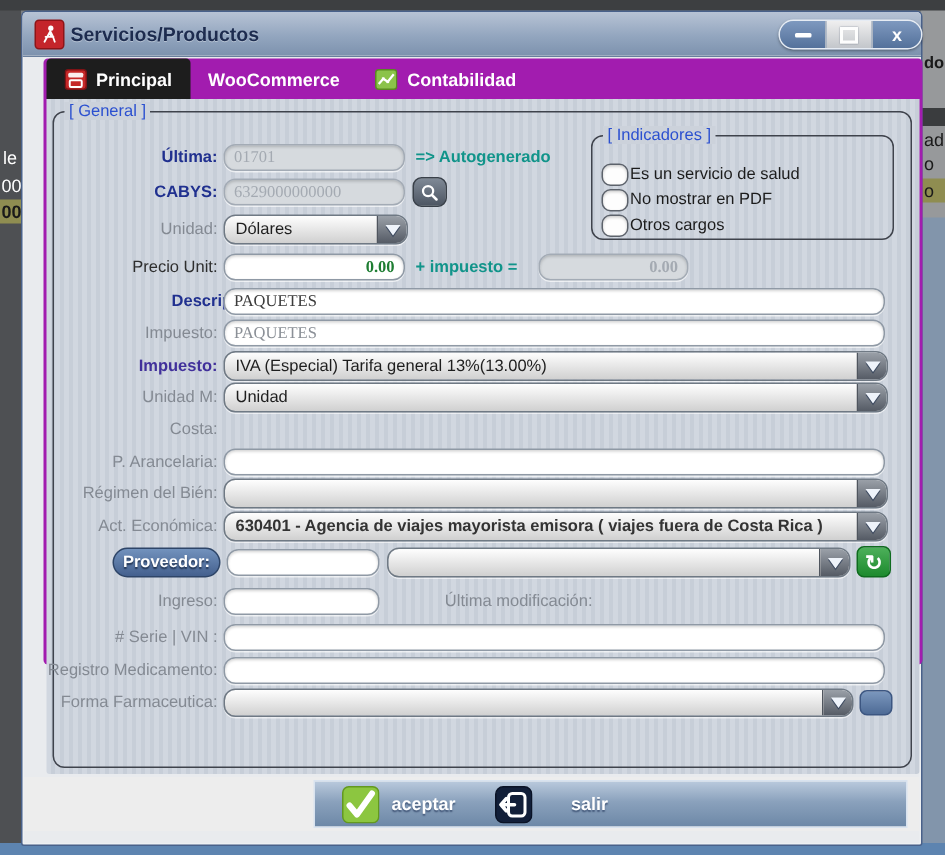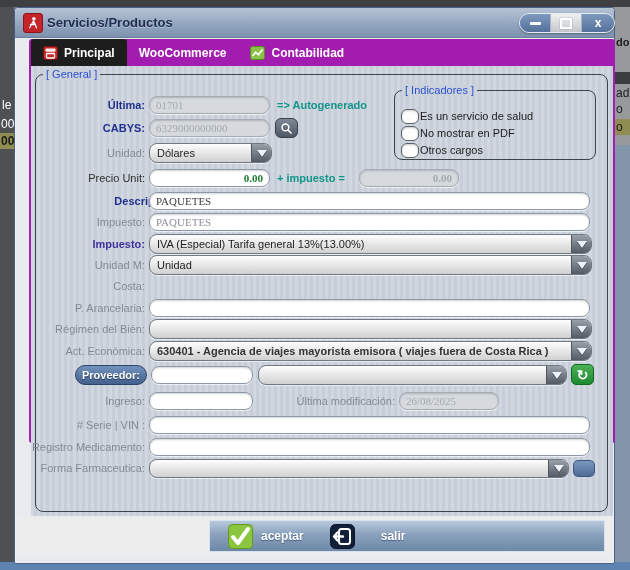--- a/index.html
+++ b/index.html
@@ -260,21 +260,20 @@
               <div class="tri"></div>
             </div>
         </div>
         <div class="sqbtn hist-btn" style="left:540px;top:298px;width:23px;height:21px;">
           <span>↻</span>
         </div>
 
         <div class="abs lbl" style="left:4px;top:329px;width:110px;">Ingreso:</div>
         <input class="inp" style="left: 118px; top: 326px; width: 104px;" value="">
         <div class="abs lbl" style="left:234px;top:329px;width:130px;">Última modificación:</div>
-        <input class="inp dis" style="left: 368px; top: 326px; width: 100px;" value="26/08/2025">
 
         <div class="abs lbl" style="left:4px;top:353px;width:110px;"># Serie | VIN :</div>
         <input class="inp" style="left: 118px; top: 350px; width: 441px;" value="">
 
         <div class="abs lbl" style="left:0px;top:375px;width:114px;">Registro Medicamento:</div>
         <input class="inp" style="left: 118px; top: 372px; width: 441px;" value="">
 
         <div class="abs lbl" style="left:4px;top:396px;width:110px;">Forma Farmaceutica:</div>
         <div class="sel" style="left:118px;top:393px;width:420px;height:19px;">
           <span class="txt"></span>

